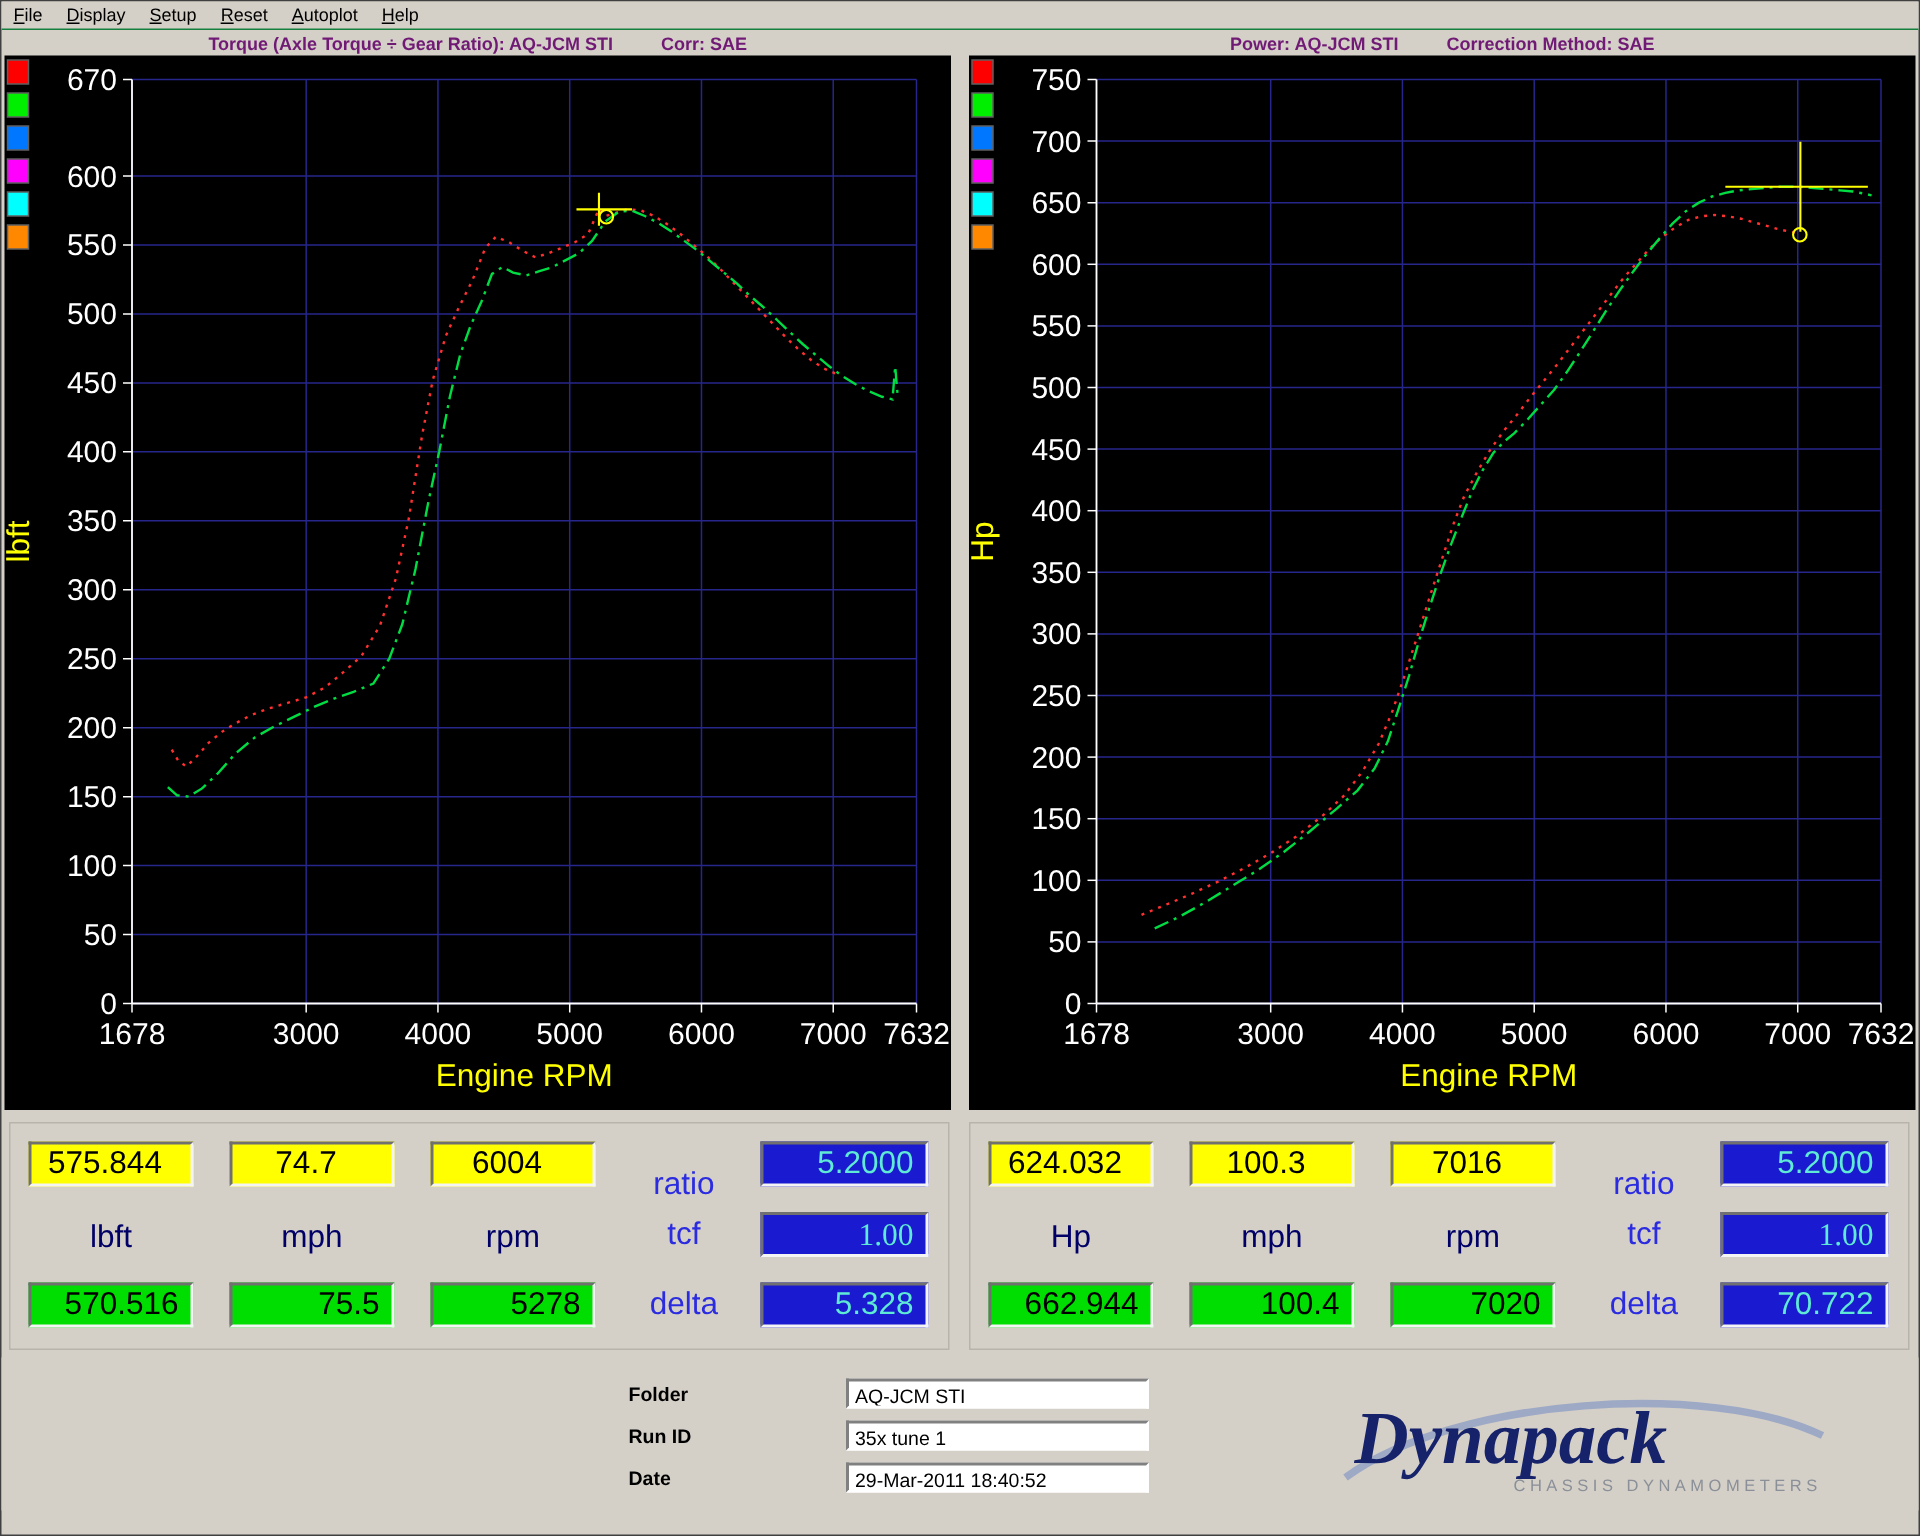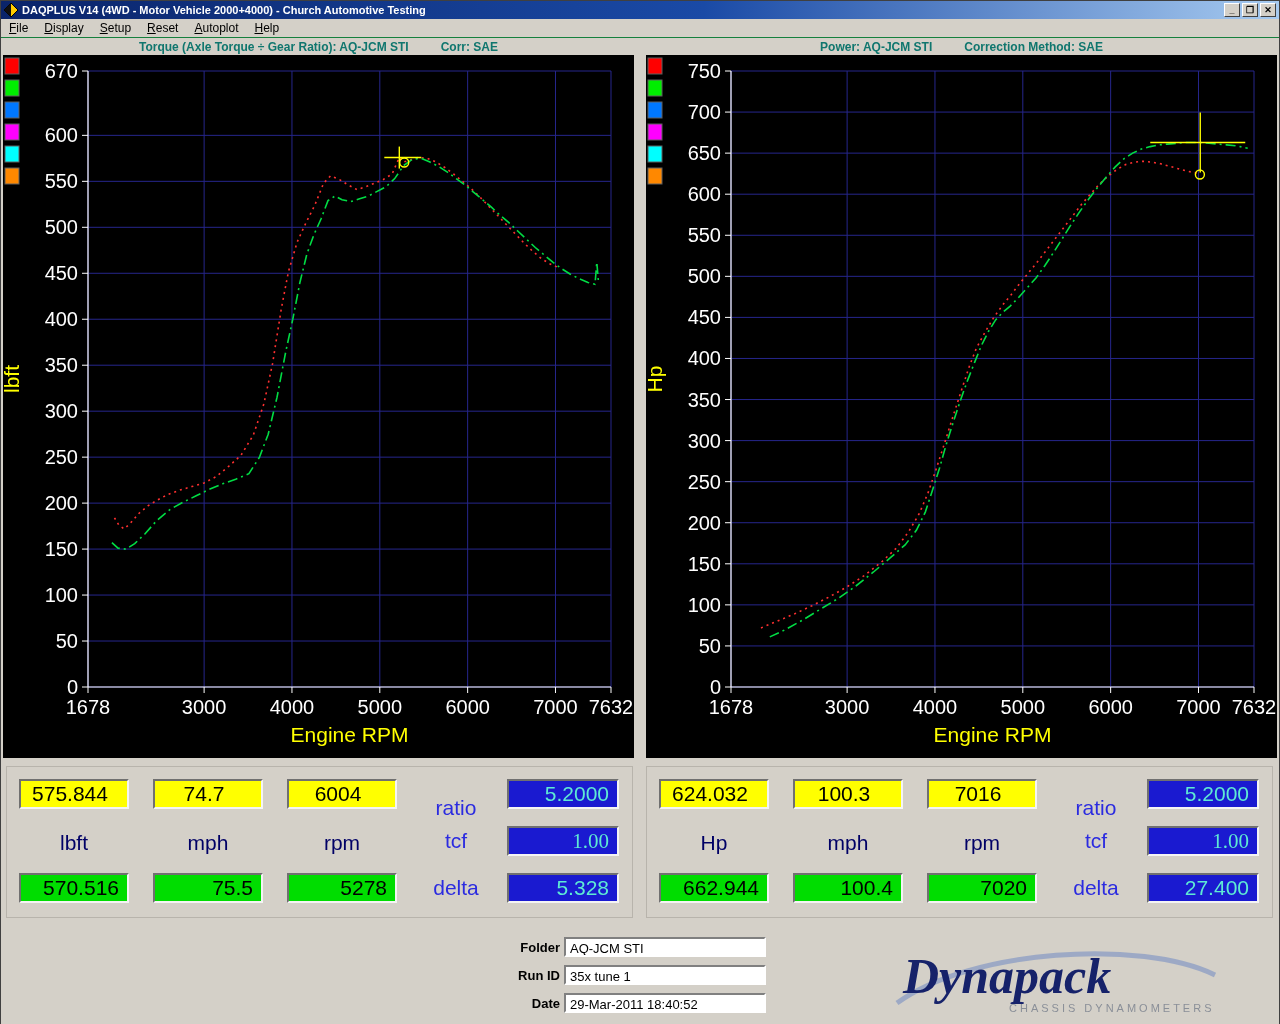--- a/index.html
+++ b/index.html
@@ -21,21 +21,21 @@
   
   .menubar { height:19px; display:flex; align-items:center; font-size:12px;
              background:#d4d0c8; border-bottom:1px solid #15803d; padding-left:0; }
   .menu-item { display:inline-block; padding:1px 8px; color:#000; }
   .menu-item::first-letter { text-decoration:underline; }
 
   
   .charts { display:flex; gap:12px; padding:0 2px; }
   .chart-panel { width:631px; }
   .chart-header { height:17px; display:flex; justify-content:center; gap:32px;
-                  align-items:center; font-size:12px; font-weight:bold; color:#0f766e;
+                  align-items:center; font-size:12px; font-weight:bold; color:#701a75;
                   white-space:nowrap; }
   .chart-svg { display:block; width:631px; height:703px; background:#000; }
   .chart-svg text { font-family:"Liberation Sans", sans-serif; }
 
   
   .datapanels { display:flex; gap:13px; padding:8px 5px 5px 5px; }
   .datapanel { position:relative; width:627px; height:152px; background:#d4d0c8;
                border:1px solid #b8b4ac; }
   .vbox { position:absolute; width:110px; height:30px; font-size:21px; line-height:26px;
           text-align:right; padding-right:8px; border:2px solid;
@@ -50,44 +50,32 @@
           color:#000066; font-size:21px; }
   .blbl { position:absolute; left:402px; width:94px; text-align:center;
           color:#2b2be0; font-size:21px; }
   .rl1 { top:29px; } .rl2 { top:62px; } .rl3 { top:109px; }
 
   
   .bottombar { position:relative; height:102px; background:#d4d0c8; }
   .fields { position:absolute; left:418px; top:14px; display:flex;
             flex-direction:column; gap:8px; }
   .frow { display:flex; align-items:center; }
-  .flabel { width:145px; text-align:right; font-weight:bold; font-size:13px;
+  .flabel { width:145px; font-weight:bold; font-size:13px;
             padding-right:4px; color:#000; }
   .fbox { width:202px; height:20px; background:#fff; font-size:13px; padding:2px 4px;
           border:2px solid; border-color:#808080 #fff #fff #808080;
           white-space:nowrap; overflow:hidden; }
   .logo { position:absolute; right:58px; top:12px; width:330px; height:84px; }
 </style>
 </head>
 <body>
 
 <div class="app">
 
-  <div class="titlebar">
-    <svg class="app-icon" viewBox="0 0 14 14">
-      <polygon points="7,0 14,7 7,14 0,7" fill="#ffcc00" stroke="#000" stroke-width="1"></polygon>
-      <polygon points="7,0 7,14 0,7" fill="#101010"></polygon>
-    </svg>
-    <span class="title-text">DAQPLUS V14 (4WD - Motor Vehicle 2000+4000) - Church Automotive Testing</span>
-    <span class="win-btns">
-      <span class="win-btn">_</span>
-      <span class="win-btn">❐</span>
-      <span class="win-btn">✕</span>
-    </span>
-  </div>
 
   <div class="menubar">
     <span class="menu-item">File</span>
     <span class="menu-item">Display</span>
     <span class="menu-item">Setup</span>
     <span class="menu-item">Reset</span>
     <span class="menu-item">Autoplot</span>
     <span class="menu-item">Help</span>
   </div>
 
@@ -304,21 +292,21 @@
       <div class="unit c1">Hp</div>
       <div class="unit c2">mph</div>
       <div class="unit c3">rpm</div>
       <div class="blbl rl2">tcf</div>
       <div class="vbox blueb bc r2">1.00</div>
 
       <div class="vbox greenb c1 r3">662.944</div>
       <div class="vbox greenb c2 r3">100.4</div>
       <div class="vbox greenb c3 r3">7020</div>
       <div class="blbl rl3">delta</div>
-      <div class="vbox blueb bc r3">27.400</div>
+      <div class="vbox blueb bc r3">70.722</div>
     </div>
   </div>
 
   <div class="bottombar">
     <div class="fields">
       <div class="frow">
         <span class="flabel">Folder</span>
         <span class="fbox">AQ-JCM STI</span>
       </div>
       <div class="frow">

